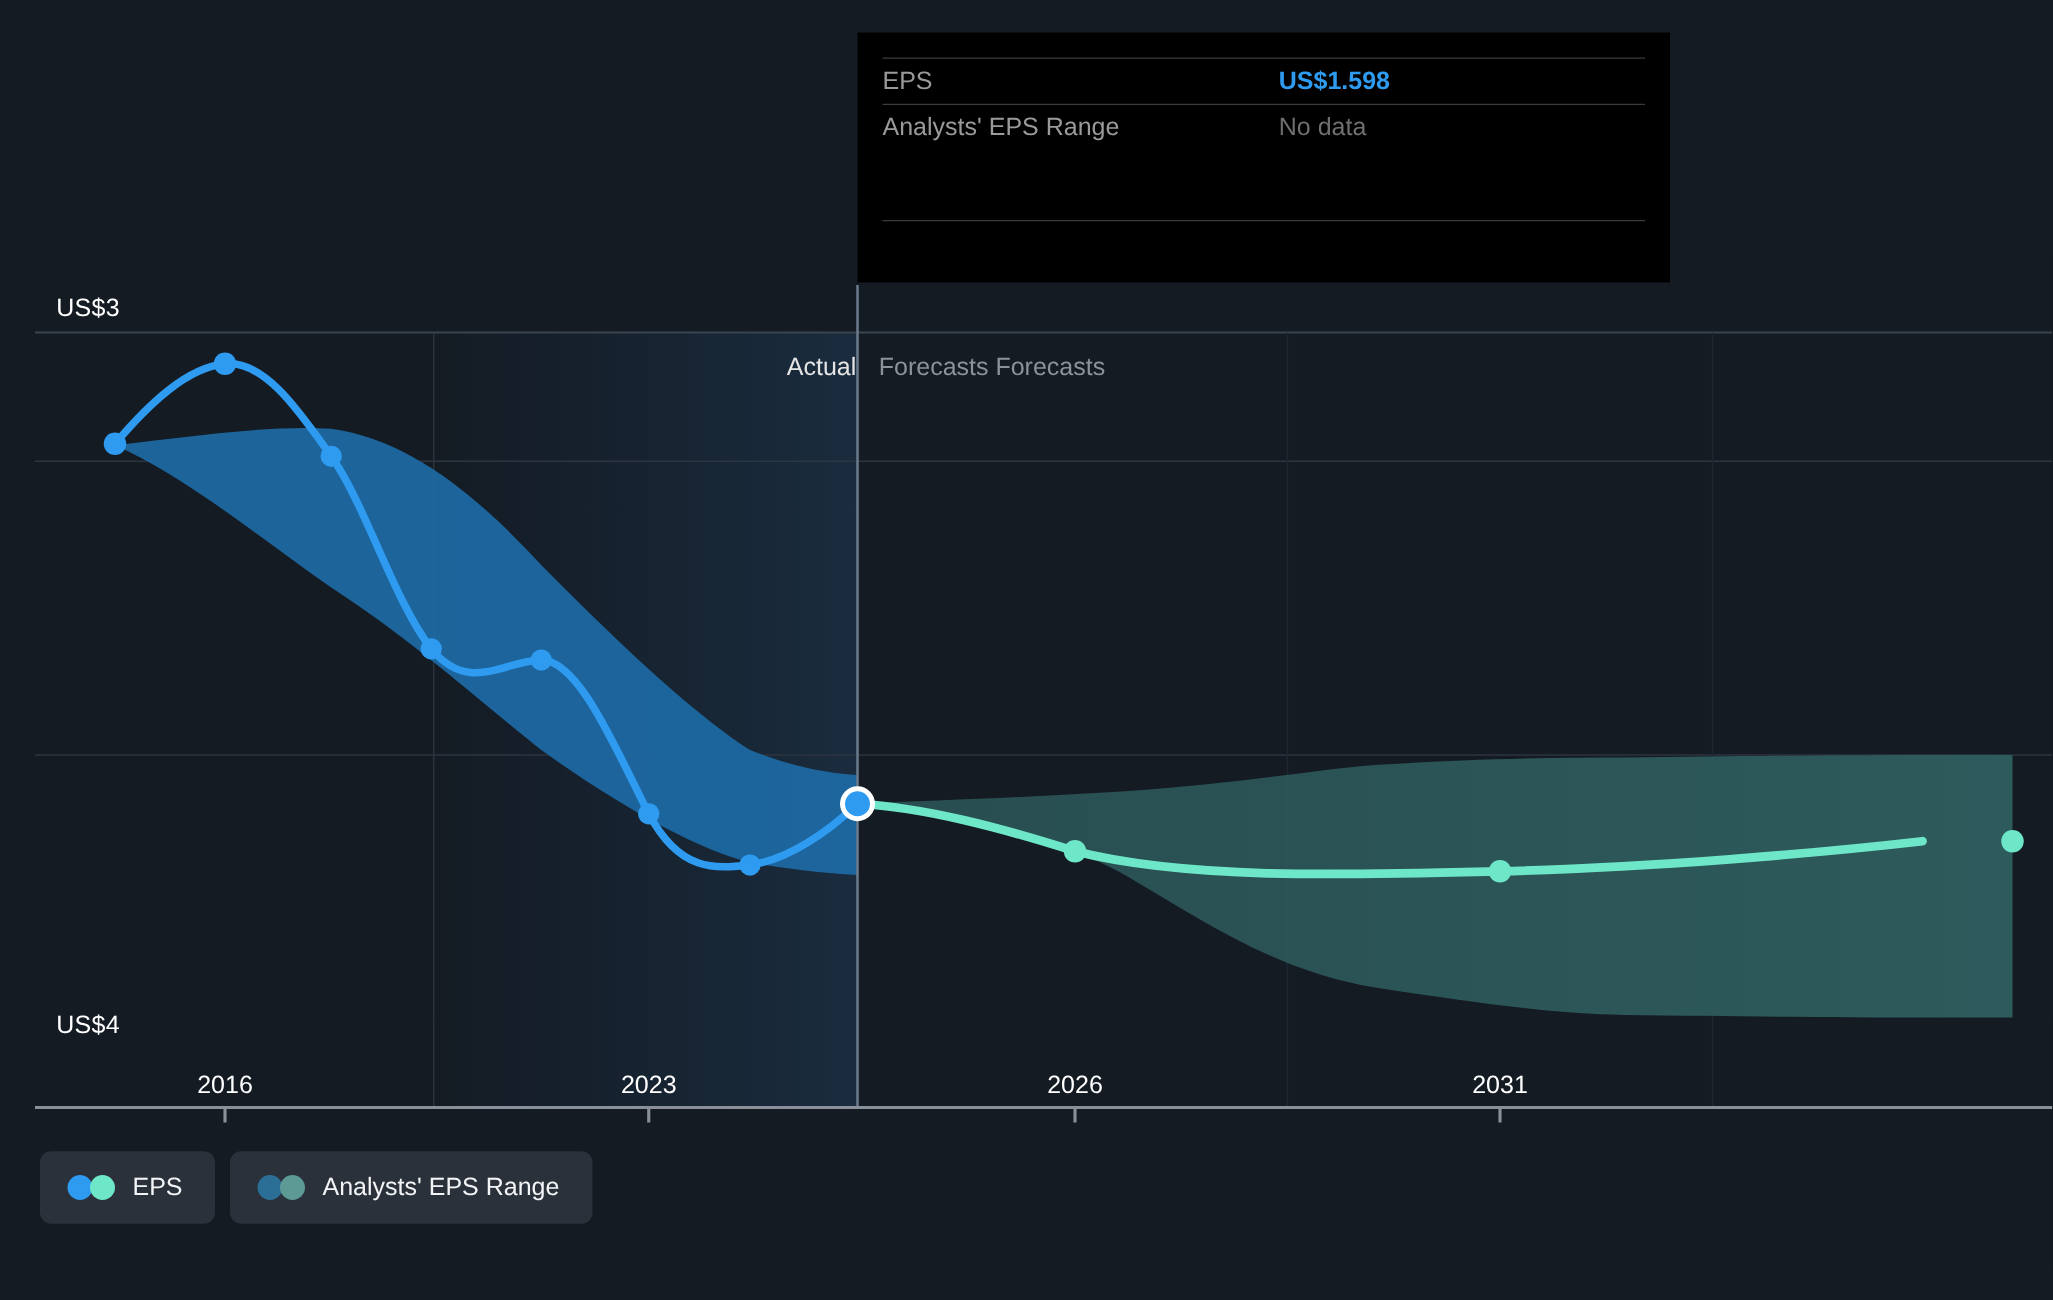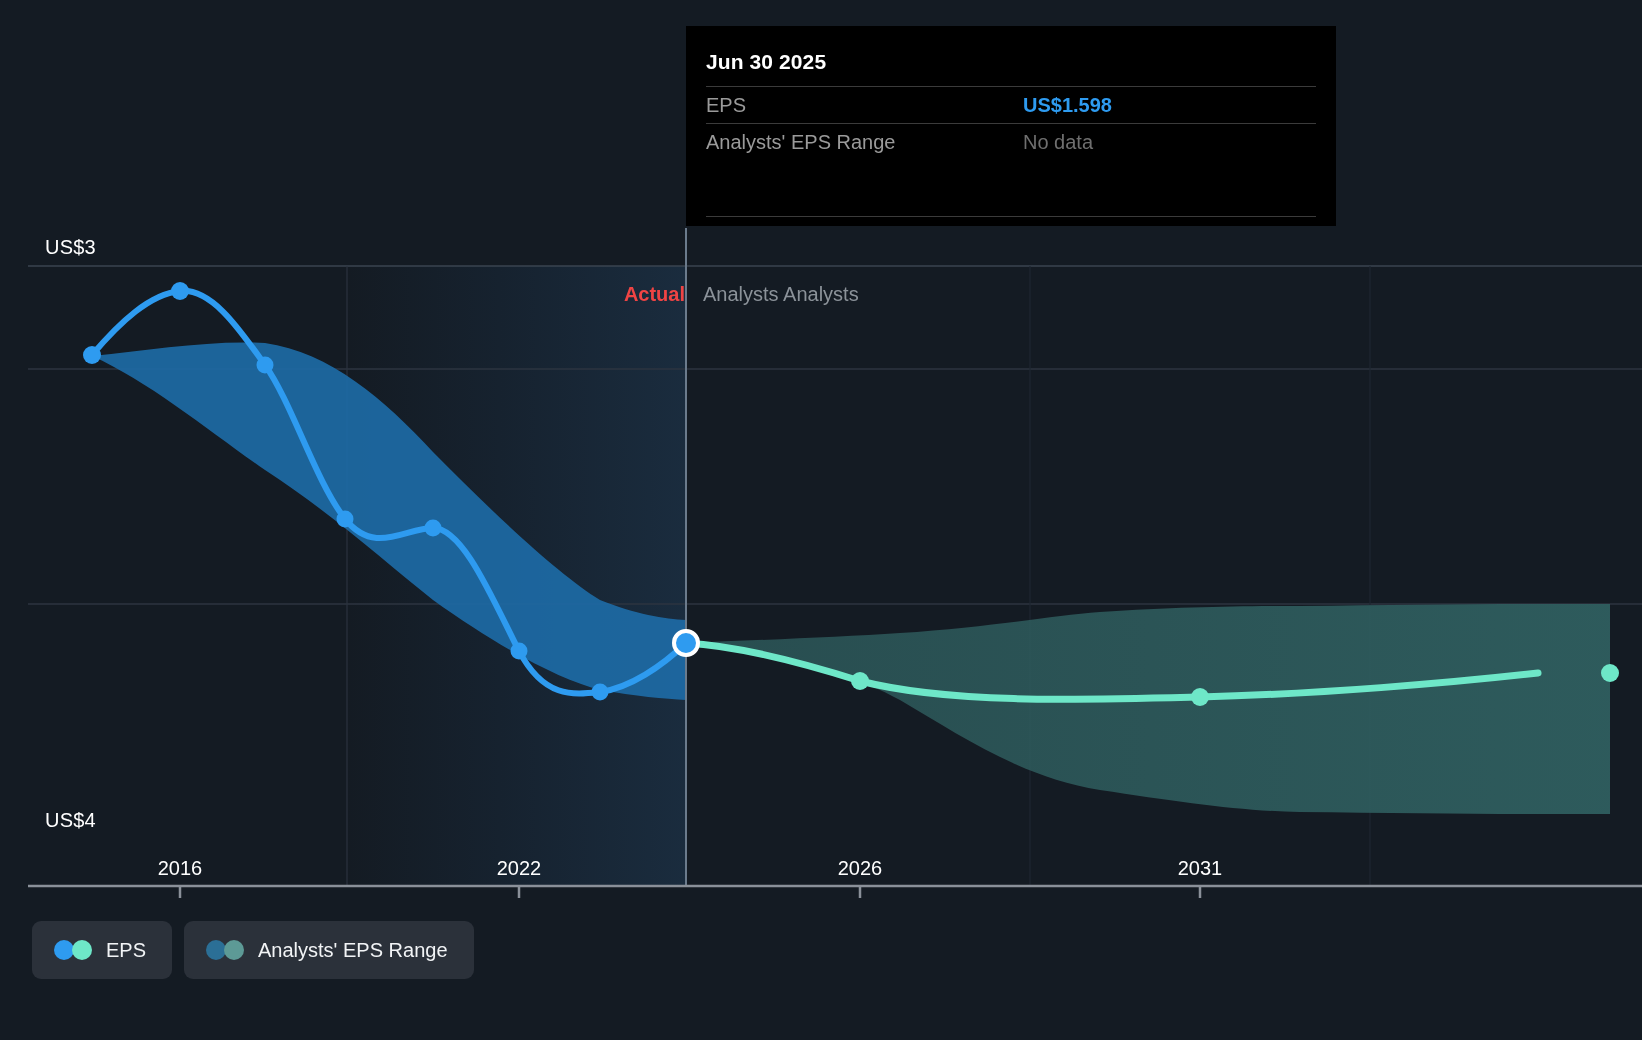--- a/index.html
+++ b/index.html
@@ -25,21 +25,21 @@
 
   .x-tick {
     position: absolute; top: 857px; color: #ffffff;
     font-size: 20px; transform: translateX(-50%); white-space: nowrap;
   }
 
   
   .phase {
     position: absolute; top: 283px; font-size: 20px; white-space: nowrap;
   }
-  .phase.actual   { color: #ef4444; right: 957px; font-weight: 700; margin-left: 32px; }
+  .phase.actual   { color: #e5e5e5; right: 957px; font-weight: 400; margin-left: 32px; }
   .phase.forecast { color: #8b9299; left: 703px; }
 
   
   .tooltip {
     position: absolute; left: 686px; top: 26px;
     width: 650px; height: 200px;
     background: #000000;
     padding: 20px 20px 0 20px;
     z-index: 30;
   }
@@ -166,30 +166,29 @@
       <line x1="180" y1="886" x2="180" y2="898" stroke="#8a9099" stroke-width="2.5"></line>
       <line x1="519" y1="886" x2="519" y2="898" stroke="#8a9099" stroke-width="2.5"></line>
       <line x1="860" y1="886" x2="860" y2="898" stroke="#8a9099" stroke-width="2.5"></line>
       <line x1="1200" y1="886" x2="1200" y2="898" stroke="#8a9099" stroke-width="2.5"></line>
     </svg>
 
     <div class="y-label top">US$3</div>
     <div class="y-label bottom">US$4</div>
 
     <div class="x-tick" style="left:180px">2016</div>
-    <div class="x-tick" style="left:519px">2022</div>
+    <div class="x-tick" style="left:519px">2023</div>
     <div class="x-tick" style="left:860px">2026</div>
     <div class="x-tick" style="left:1200px">2031</div>
 
     <div class="phase actual">Actual</div>
-    <div class="phase forecast">Analysts Analysts</div>
+    <div class="phase forecast">Forecasts Forecasts</div>
   </div>
 
   <div class="tooltip">
-    <div class="tt-title">Jun 30 2025</div>
 
     <div class="tt-row">
       <span class="tt-key">EPS</span>
       <span class="tt-val accent">US$1.598</span>
     </div>
 
     <div class="tt-row">
       <span class="tt-key">Analysts' EPS Range</span>
       <span class="tt-val muted">No data</span>
     </div>

